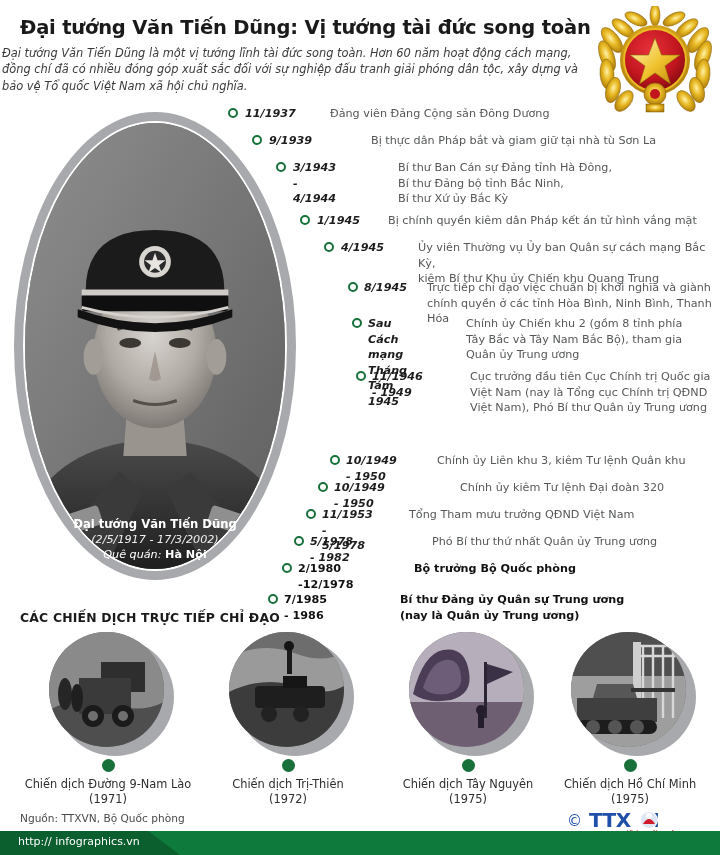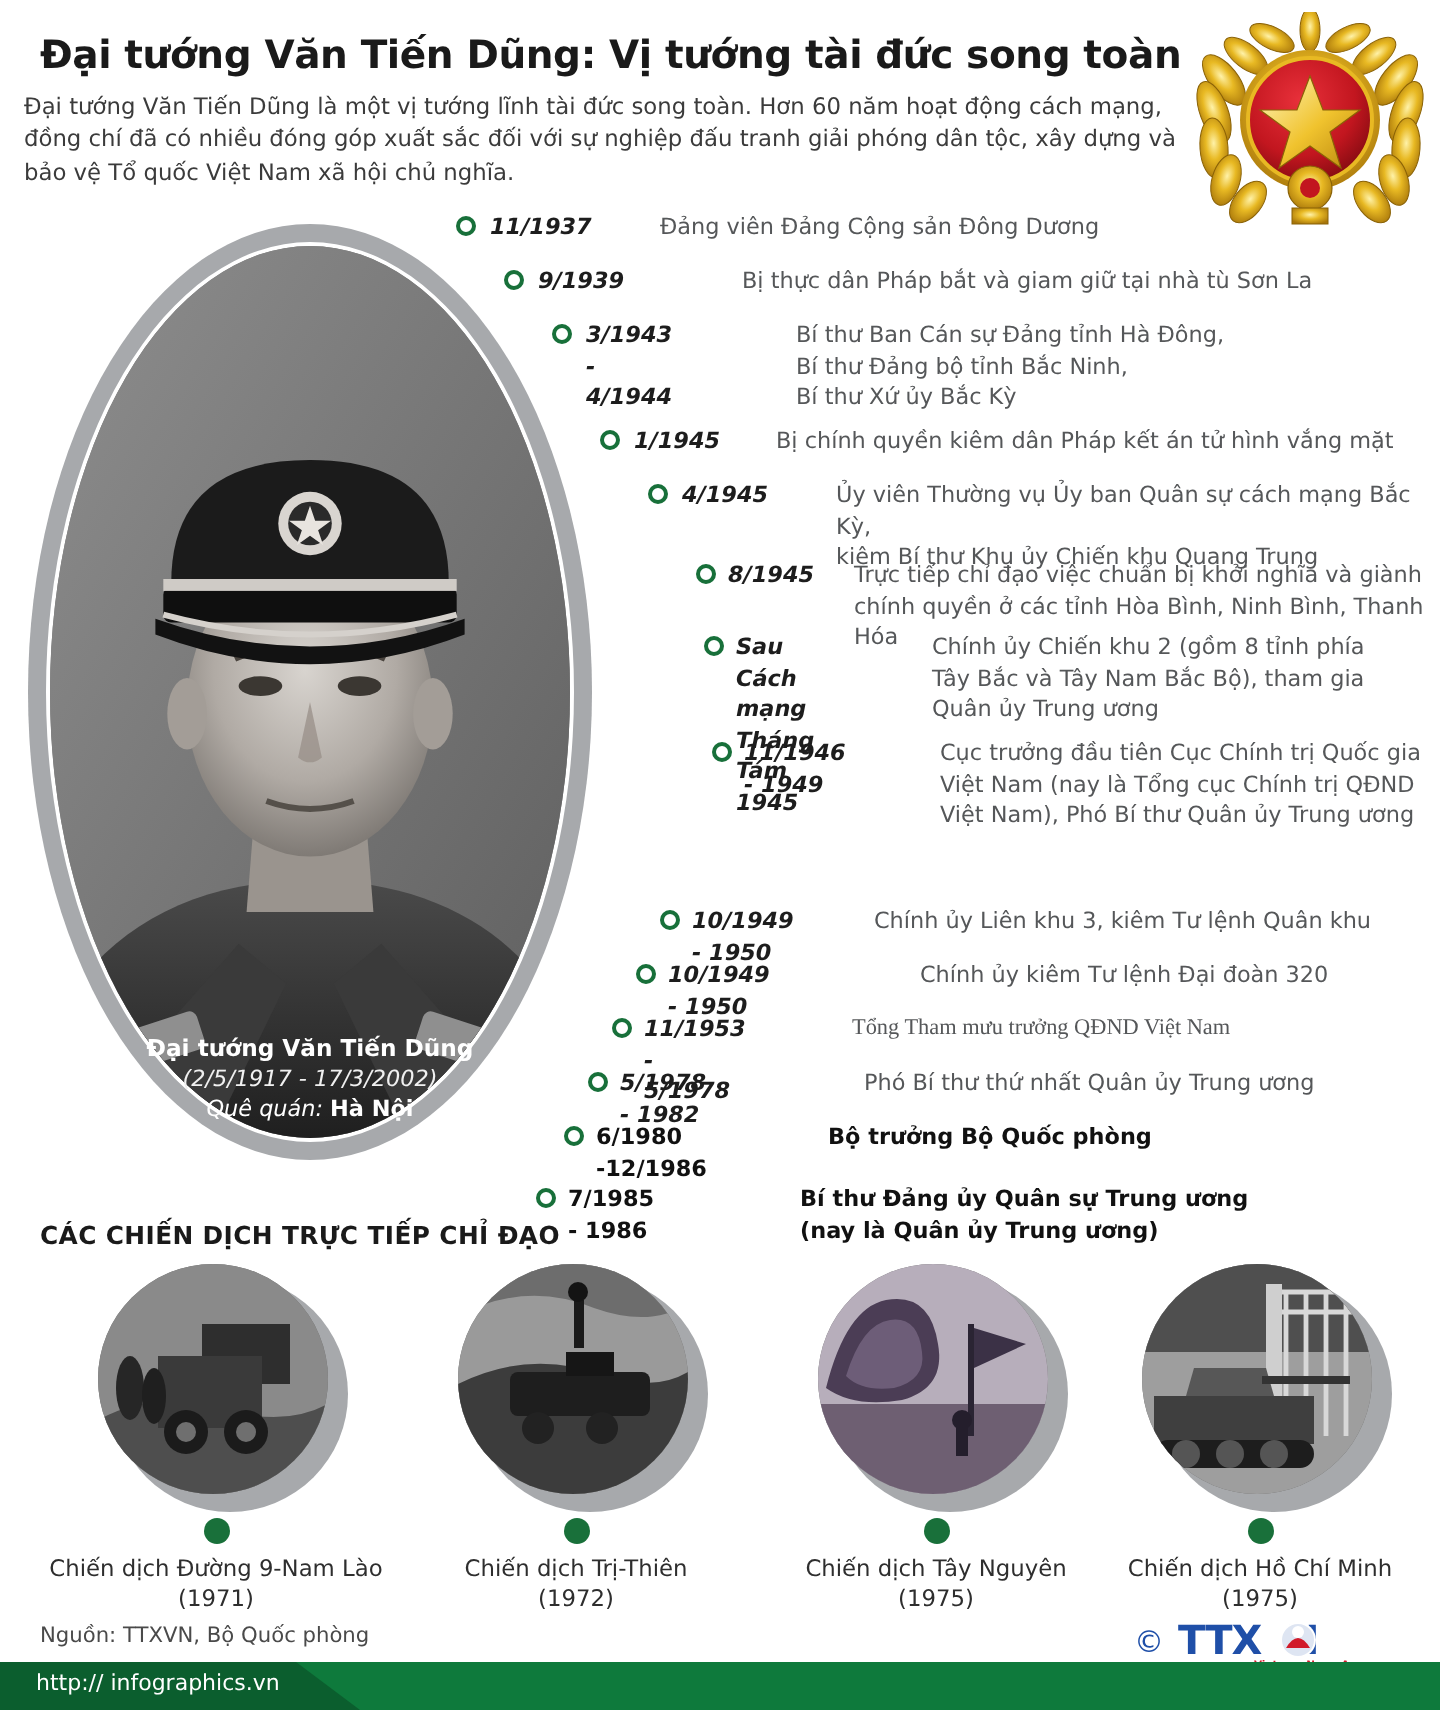--- a/index.html
+++ b/index.html
@@ -16,23 +16,24 @@
     background: #ffffff;
   }
 
   
   .hdr-title {
     position: absolute; left: 20px; top: 16px; width: 580px;
     font-size: 19.5px; font-weight: 700; color: #1a1a1a;
     letter-spacing: -0.2px;
   }
   .hdr-intro {
-    position: absolute; left: 12px; top: 45px; width: 578px;
+    position: absolute; left: 2px; top: 45px; width: 578px;
     font-size: 11.4px; line-height: 16.4px; color: #3b3b3b;
     text-align: left;
+    font-style: italic;
   }
 
   
   .emblem {
     position: absolute; right: 6px; top: 6px;
     width: 118px; height: 112px;
   }
 
   
   .portrait-wrap {
@@ -323,30 +324,30 @@
         <div class="tl-text" style="left: 107px; width: 275px;">Chính ủy Liên khu 3, kiêm Tư lệnh Quân khu</div>
       </div>
       <div class="tl-row" style="left: 318px; top: 480px;">
         <div class="tl-marker"></div>
         <div class="tl-date" style="left: 16px;">10/1949 - 1950</div>
         <div class="tl-text" style="left: 114px; width: 280px; margin-left: 28px;">Chính ủy kiêm Tư lệnh Đại đoàn 320</div>
       </div>
       <div class="tl-row" style="left: 306px; top: 507px;">
         <div class="tl-marker"></div>
         <div class="tl-date" style="left: 16px;">11/1953 - 5/1978</div>
-        <div class="tl-text" style="left: 120px; width: 294px; font-family: Liberation Serif, serif;">Tổng Tham mưu trưởng QĐND Việt Nam</div>
+        <div class="tl-text" style="left: 103px; width: 294px;">Tổng Tham mưu trưởng QĐND Việt Nam</div>
       </div>
       <div class="tl-row" style="left: 294px; top: 534px;">
         <div class="tl-marker"></div>
         <div class="tl-date" style="left: 16px;">5/1978 - 1982</div>
         <div class="tl-text" style="left: 138px; width: 280px;">Phó Bí thư thứ nhất Quân ủy Trung ương</div>
       </div>
       <div class="tl-row bold" style="left: 282px; top: 561px;">
         <div class="tl-marker"></div>
-        <div class="tl-date" style="left: 16px;">6/1980 -12/1986</div>
+        <div class="tl-date" style="left: 16px;">2/1980 -12/1978</div>
         <div class="tl-text" style="left: 132px; width: 298px;">Bộ trưởng Bộ Quốc phòng</div>
       </div>
       <div class="tl-row bold" style="left: 268px; top: 592px;">
         <div class="tl-marker"></div>
         <div class="tl-date" style="left: 16px;">7/1985 -  1986</div>
         <div class="tl-text" style="left: 132px; width: 312px;">Bí thư Đảng ủy Quân sự Trung ương
 (nay là Quân ủy Trung ương)</div>
       </div>
     </div>
 

